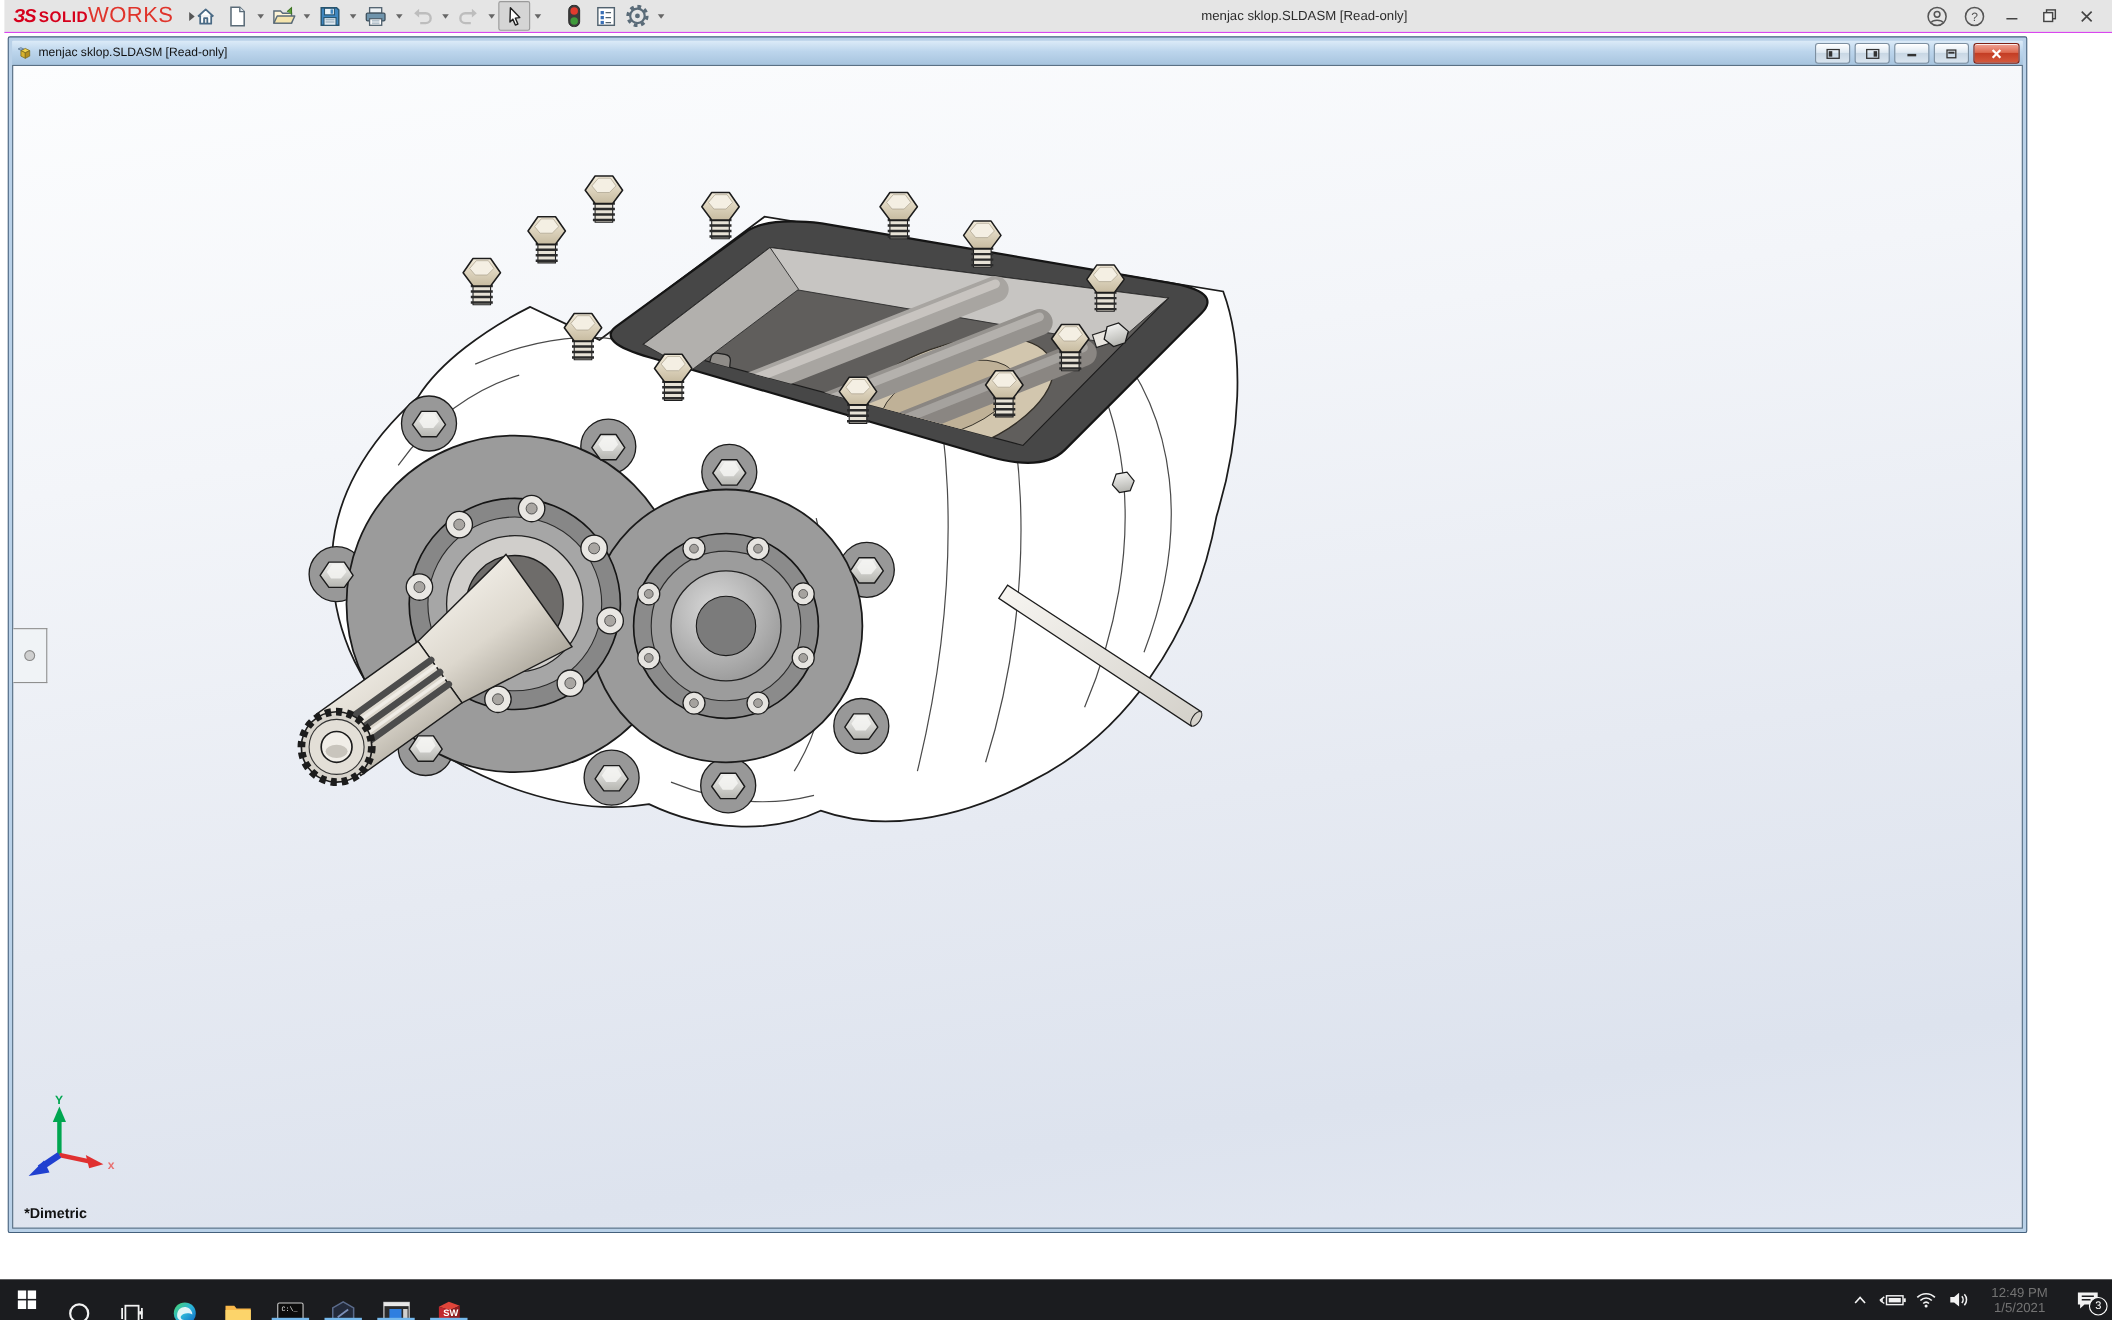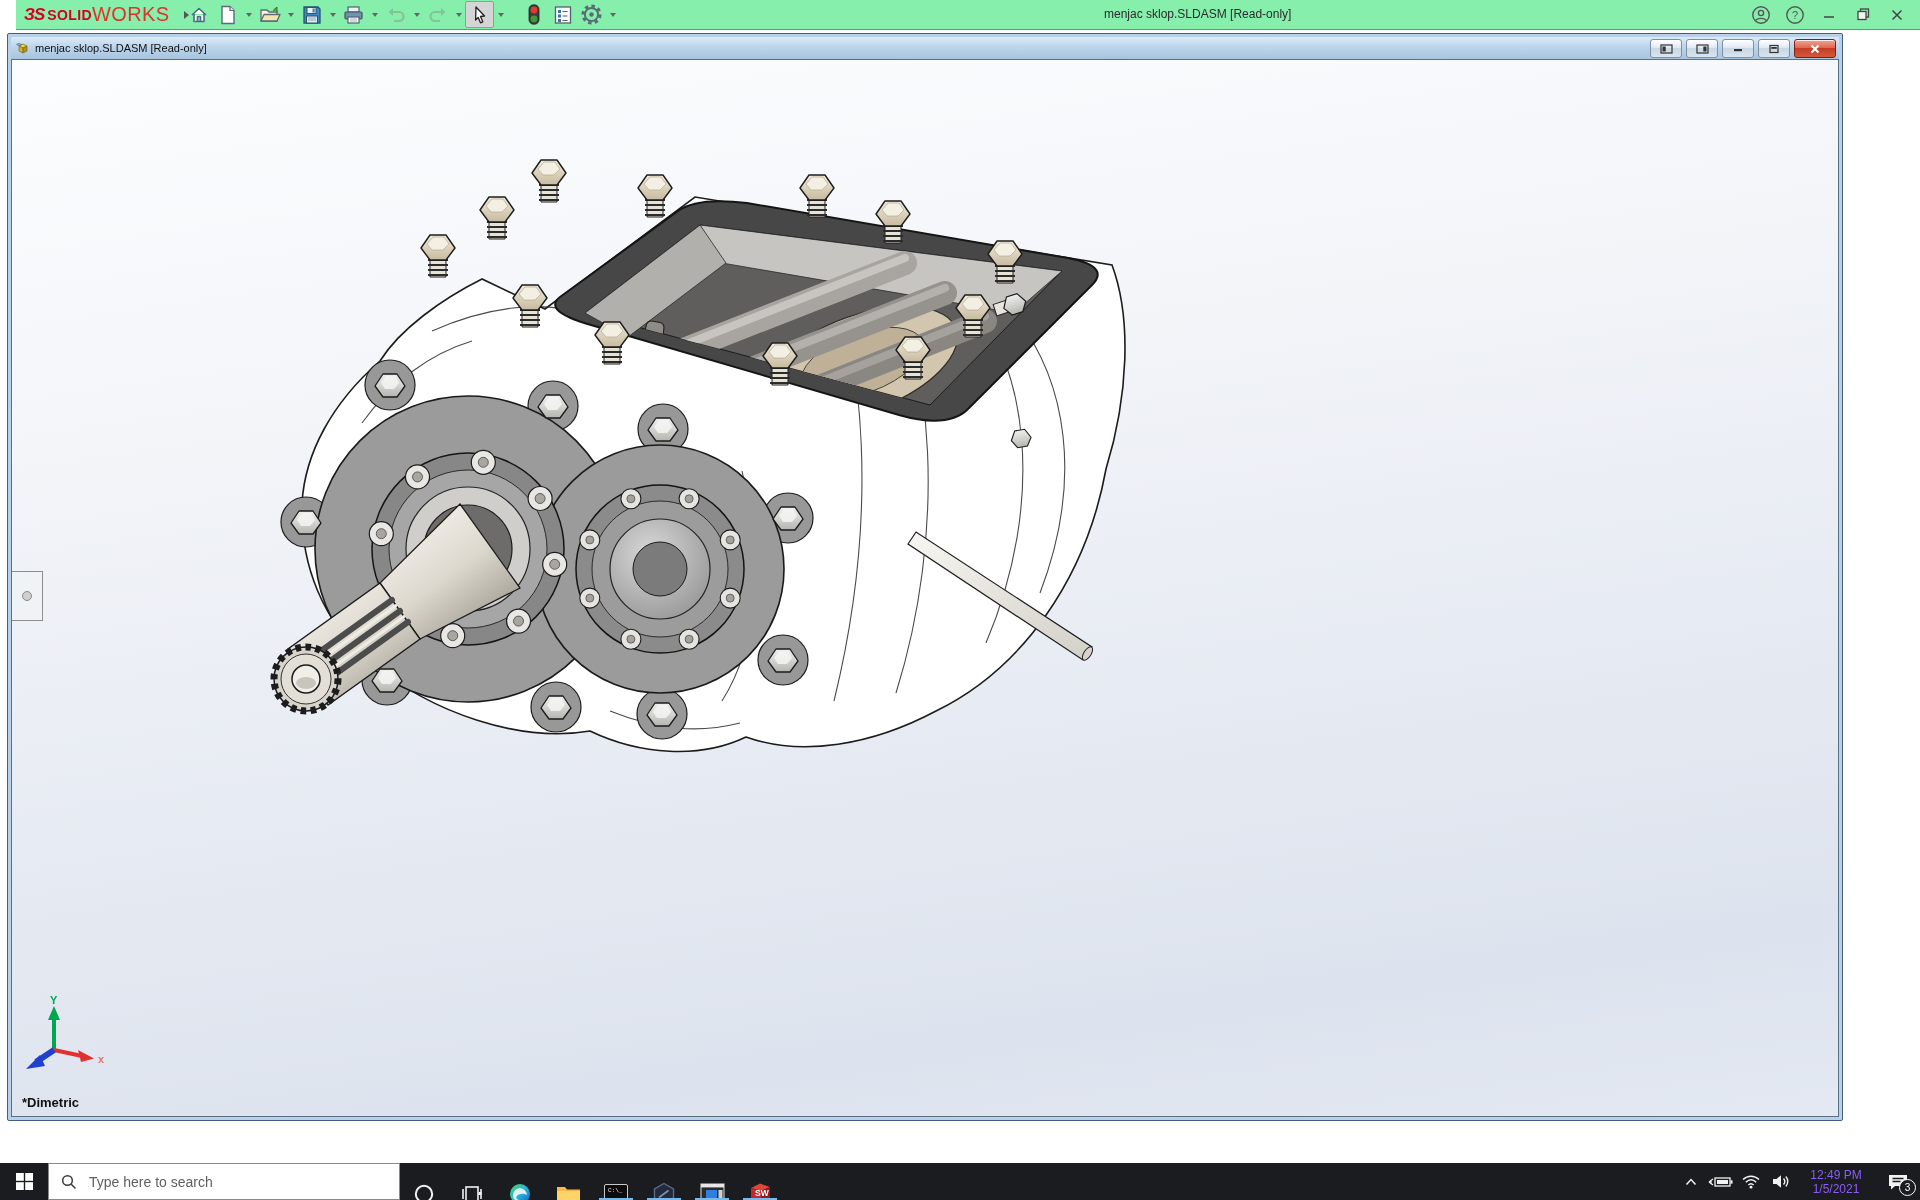--- a/index.html
+++ b/index.html
@@ -1,19 +1,19 @@
 <!DOCTYPE html>
 <html><head>
 <meta charset="utf-8">
 <style>
   html,body{margin:0;padding:0;background:#777;}
   .screen{position:relative;width:1920px;height:1200px;background:#ffffff;overflow:hidden;
           font-family:"Liberation Sans","DejaVu Sans",sans-serif;-webkit-font-smoothing:antialiased;}
   
-  .titlebar{position:absolute;top:0;left:16px;right:0;height:29px;background:#86efac;border-bottom:1px solid #d946ef;}
+  .titlebar{position:absolute;top:0;left:4px;right:0;height:29px;background:#e5e5e5;border-bottom:1px solid #d946ef;}
   .brand{position:absolute;left:8px;top:0;height:29px;display:flex;align-items:center;}
   .brand-mark{font-style:italic;font-weight:bold;font-size:17px;color:#d6001c;letter-spacing:-1px;margin-right:3px;}
   .brand-solid{font-weight:bold;font-size:14px;color:#d6001c;letter-spacing:.4px;}
   .brand-works{font-weight:normal;font-size:20px;color:#e0342b;letter-spacing:.4px;}
   .brand-arrow{width:0;height:0;border-left:5px solid #555;border-top:4px solid transparent;border-bottom:4px solid transparent;margin-left:14px;}
   .qat{position:absolute;left:168px;top:0;height:29px;display:flex;align-items:center;}
   .tbtn{width:27px;height:25px;display:flex;align-items:center;justify-content:center;border:1px solid transparent;border-radius:2px;}
   .tbtn.pressed{background:#d5d5d5;border-color:#9a9a9a;}
   .tbtn.disabled{opacity:.38;}
   .caret{width:13px;height:25px;display:flex;align-items:center;justify-content:center;}
@@ -43,21 +43,21 @@
   
   .taskbar{position:absolute;left:0;bottom:0;width:100%;height:37px;background:#1b1c1f;display:flex;align-items:stretch;z-index:5;}
   .tk-start{width:48px;display:flex;align-items:center;justify-content:center;}
   .tk-search{width:352px;background:#ffffff;border:1px solid #8a8a8a;box-sizing:border-box;display:flex;align-items:center;padding:0 0 0 12px;}
   .tk-search input{border:none;outline:none;font-size:14px;color:#444;width:280px;margin-left:10px;font-family:"Liberation Sans",sans-serif;background:transparent;}
   .tk-search input::placeholder{color:#5f5f5f;opacity:1;}
   .tkbtn{width:48px;position:relative;display:flex;align-items:center;justify-content:center;margin-top:24px;}
   .runbar{position:absolute;bottom:0;left:7px;right:7px;height:2px;background:#76b9ed;}
   .tray{margin-left:auto;display:flex;align-items:center;}
   .traybtn{width:30px;height:37px;display:flex;align-items:center;justify-content:center;}
-  .tk-clock{width:72px;text-align:center;color:#8b5cf6;font-size:12px;line-height:14px;padding:0 4px;}
+  .tk-clock{width:72px;text-align:center;color:#737373;font-size:12px;line-height:14px;padding:0 4px;}
   .tk-notif{width:44px;height:37px;position:relative;display:flex;align-items:center;justify-content:center;}
   .notif-badge{position:absolute;right:4px;bottom:4px;width:15px;height:15px;border:1px solid #fff;border-radius:50%;
                background:#1b1c1f;color:#fff;font-size:10px;line-height:15px;text-align:center;}
   .cmdtext{position:absolute;font-size:6px;color:#eee;left:3px;top:2px;letter-spacing:0;font-family:"Liberation Mono","DejaVu Sans Mono",monospace;}
   .tk-cmd{position:relative;width:24px;height:20px;background:#0c0c0c;border:1px solid #c9c9c9;border-radius:2px;box-sizing:border-box;}
 </style>
 </head>
 <body>
 
 <div class="screen">
@@ -554,27 +554,20 @@
 
   <footer class="taskbar">
     <div class="tk-start">
       <svg width="17" height="17" viewBox="0 0 17 17">
           <rect x="0" y="0" width="7.8" height="7.8" fill="#fff"></rect>
           <rect x="9.2" y="0" width="7.8" height="7.8" fill="#fff"></rect>
           <rect x="0" y="9.2" width="7.8" height="7.8" fill="#fff"></rect>
           <rect x="9.2" y="9.2" width="7.8" height="7.8" fill="#fff"></rect>
         </svg>
     </div>
-    <div class="tk-search">
-      <svg width="16" height="16" viewBox="0 0 16 16">
-          <circle cx="6.5" cy="6.5" r="4.8" fill="none" stroke="#3a3a3a" stroke-width="1.5"></circle>
-          <line x1="10.2" y1="10.2" x2="14.5" y2="14.5" stroke="#3a3a3a" stroke-width="1.5"></line>
-        </svg>
-      <input type="text" placeholder="Type here to search" style="">
-    </div>
     <div class="tkbtn">
       <svg width="22" height="22" viewBox="0 0 22 22">
           <circle cx="11" cy="11" r="8.2" fill="none" stroke="#f2f2f2" stroke-width="2"></circle>
         </svg>
     </div>
     <div class="tkbtn">
       <svg width="22" height="20" viewBox="0 0 22 20">
           <rect x="5" y="3" width="12" height="14" fill="none" stroke="#f2f2f2" stroke-width="1.6"></rect>
           <path d="M2,5 V15 M20,5 V15" stroke="#f2f2f2" stroke-width="1.6"></path>
           <rect x="17.5" y="8" width="3" height="3" fill="#f2f2f2"></rect>

